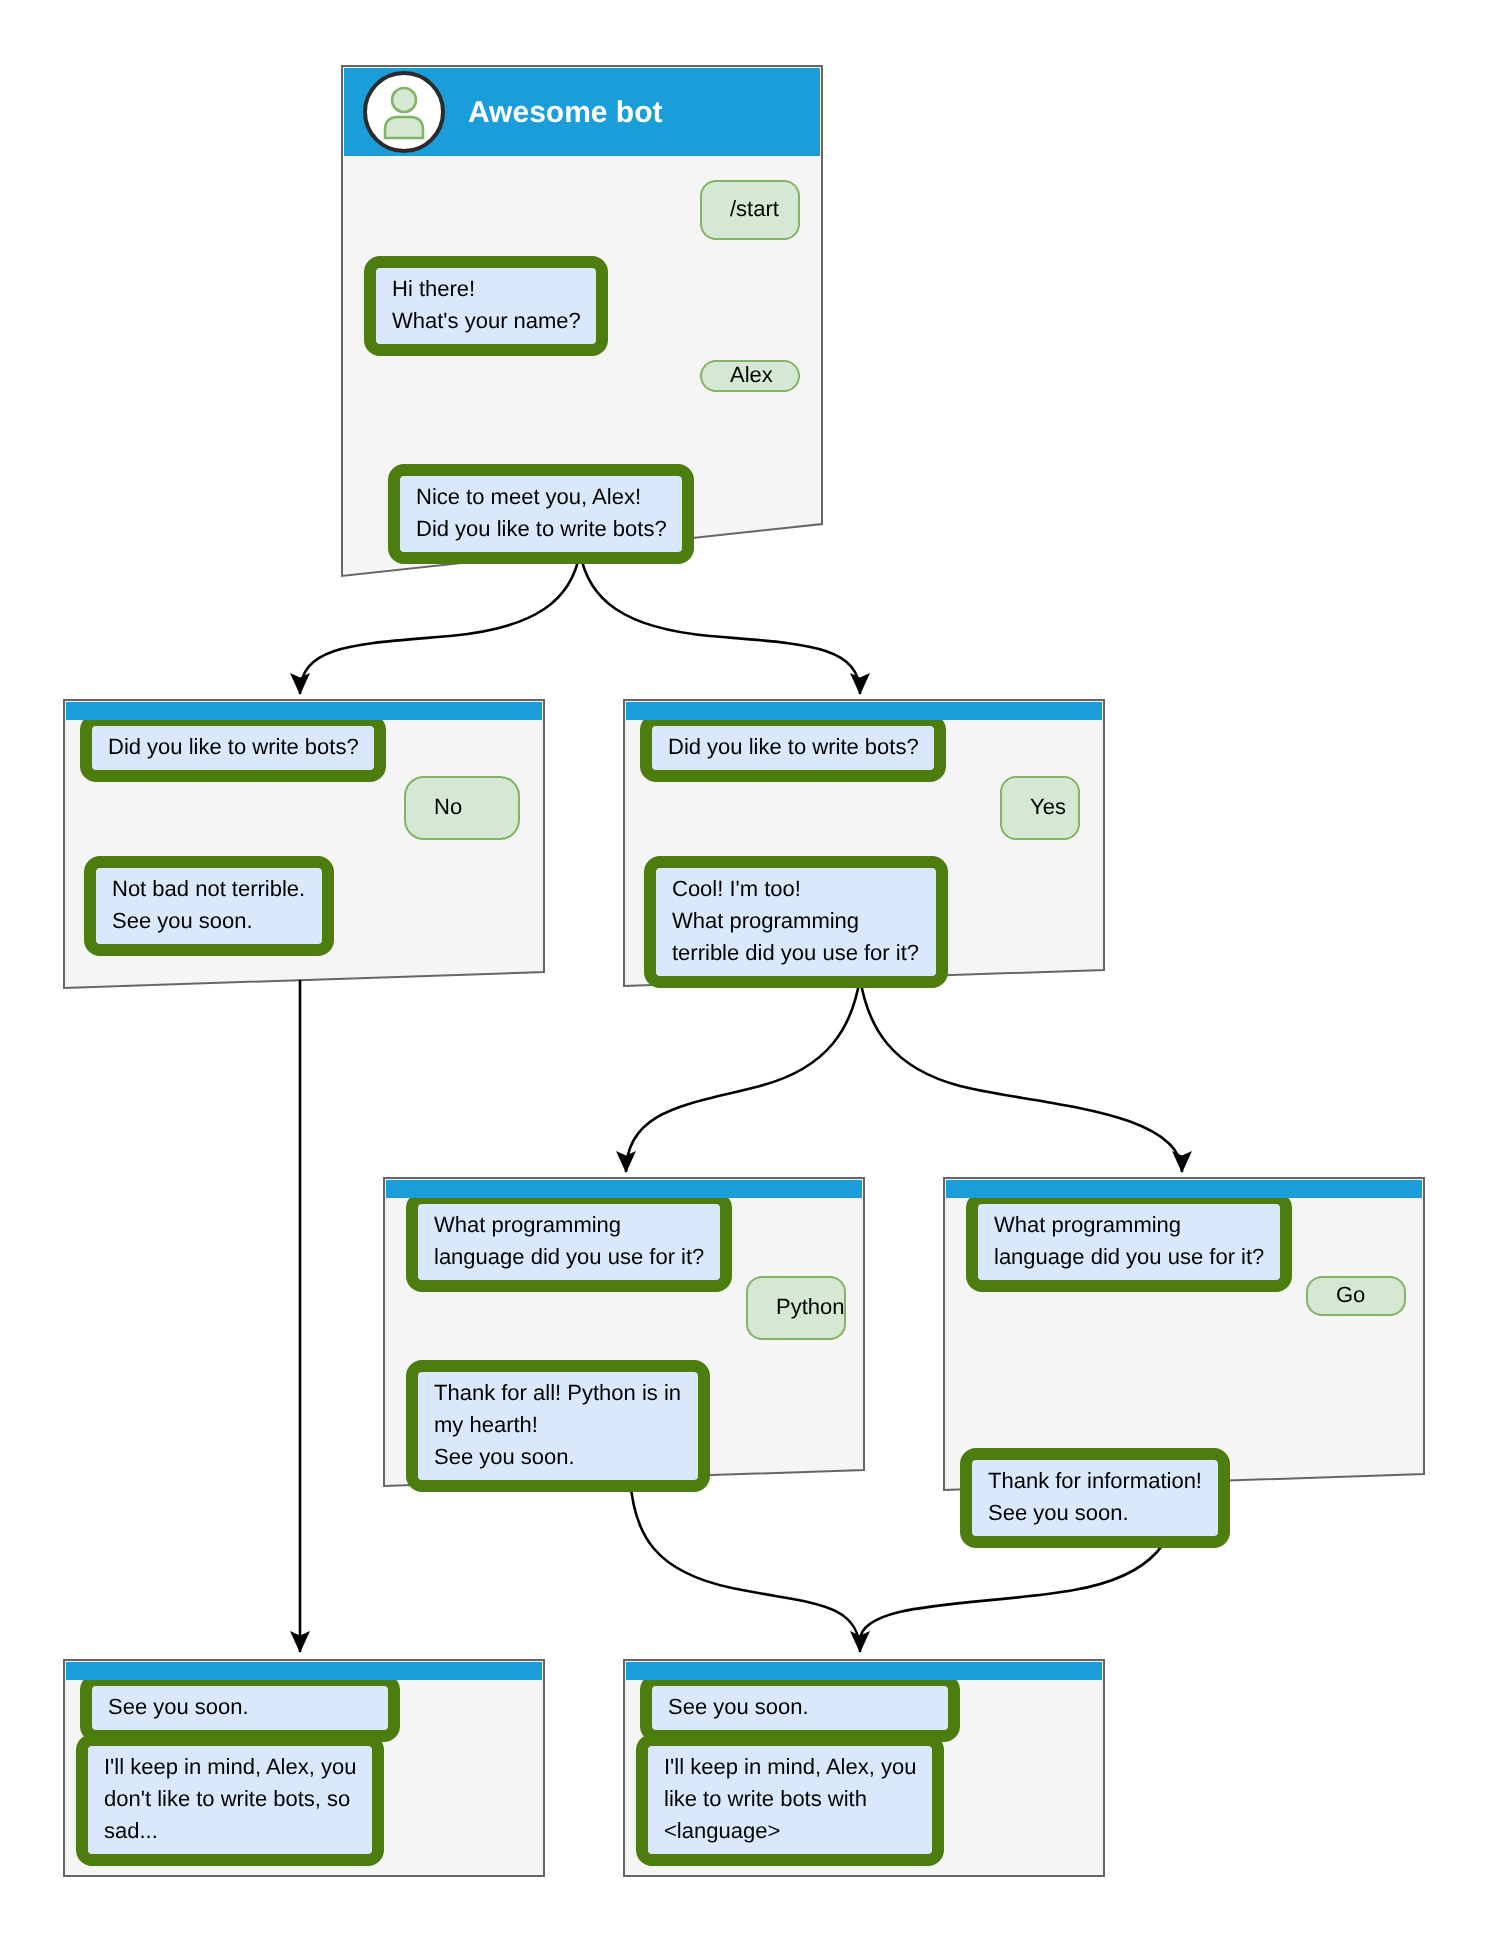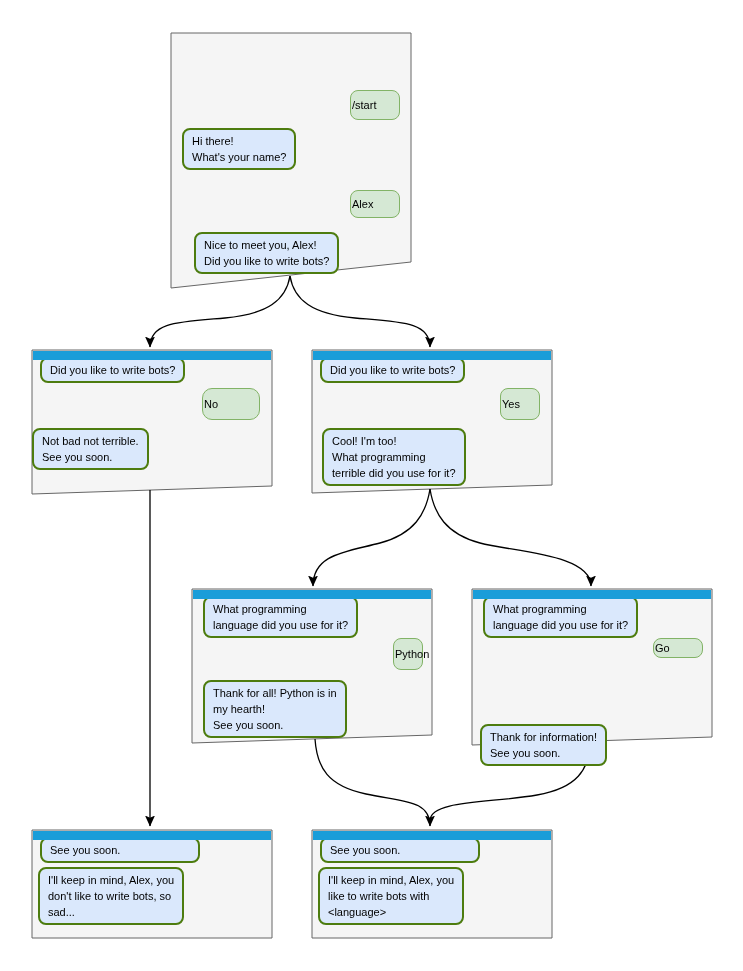--- a/index.html
+++ b/index.html
@@ -19,25 +19,25 @@
   }
   .title {
     color:#ffffff; font-weight:bold; font-size:15px; margin-left:11px;
   }
   .avatar { margin-left:9px; display:block; }
   .bubble {
     position:absolute; z-index:1; box-sizing:border-box;
     font-size:11px; line-height:16px; border-radius:8px; white-space:pre;
   }
   .bubble.bot {
-    background:#dae8fc; border:2px solid #4d7c0f; padding:3px 8px;
+    background:#dae8fc; border:6px solid #4d7c0f; padding:3px 8px;
     width:max-content;
   }
   .bubble.user {
-    background:#d5e8d4; border:1px solid #82b366; padding:0 1px;
+    background:#d5e8d4; border:1px solid #82b366; padding:0 14px;
     display:flex; align-items:center;
   }
 </style>
 </head>
 <body>
 
 <div class="canvas">
 
   <svg class="layer" width="743" height="971" viewBox="0 0 743 971">
     <defs>
@@ -57,50 +57,58 @@
     <path d="M290,276 C286,300 268,314 225,318 C178,322 150,322 150,347" fill="none" stroke="#000" stroke-width="1.3" marker-end="url(#arrow)"></path>
     <path d="M290,276 C294,300 312,314 355,318 C402,322 430,322 430,347" fill="none" stroke="#000" stroke-width="1.3" marker-end="url(#arrow)"></path>
     <path d="M150,490 L150,826" fill="none" stroke="#000" stroke-width="1.3" marker-end="url(#arrow)"></path>
     <path d="M430,489 C426,514 414,534 380,543 C346,552 313,554 313,586" fill="none" stroke="#000" stroke-width="1.3" marker-end="url(#arrow)"></path>
     <path d="M430,489 C434,514 446,534 480,543 C514,552 591,554 591,586" fill="none" stroke="#000" stroke-width="1.3" marker-end="url(#arrow)"></path>
     <path d="M315,739 C317,768 328,786 366,794 C404,802 430,800 430,826" fill="none" stroke="#000" stroke-width="1.3" marker-end="url(#arrow)"></path>
     <path d="M591,741 C589,770 577,788 537,795 C492,803 431,800 430,820" fill="none" stroke="#000" stroke-width="1.3"></path>
   </svg>
 
   <div class="win" style="left:171px; top:33px; width:240px; height:255px;">
+    <div class="header">
+      <svg class="avatar" width="42" height="42" viewBox="0 0 42 42">
+        <circle cx="21" cy="21" r="19.5" fill="#ffffff" stroke="#2b2b2b" stroke-width="2"></circle>
+        <circle cx="21" cy="15" r="6" fill="#d5e8d4" stroke="#82b366" stroke-width="1.3"></circle>
+        <path d="M11.5,34 L11.5,30 Q11.5,23.5 18,23.5 L24,23.5 Q30.5,23.5 30.5,30 L30.5,34 Z" fill="#d5e8d4" stroke="#82b366" stroke-width="1.3"></path>
+      </svg>
+      <span class="title">Awesome bot</span>
+    </div>
     <div class="bubble user" style="right:11px; top:57px; width:50px; height:30px;">/start</div>
     <div class="bubble bot" style="left:11px; top:95px;">Hi there!
 What's your name?</div>
-    <div class="bubble user" style="right:11px; top:157px; width:50px; height:28px;">Alex</div>
+    <div class="bubble user" style="right:11px; top:147px; width:50px; height:16px;">Alex</div>
     <div class="bubble bot" style="left:23px; top:185px;margin-top:14px;">Nice to meet you, Alex!
 Did you like to write bots?</div>
   </div>
 
   <div class="win" style="left:32px; top:350px; width:240px; height:144px;">
     <div class="bar"></div>
     <div class="bubble bot" style="left:8px; top:7px;">Did you like to write bots?</div>
     <div class="bubble user" style="right:12px; top:38px; width:58px; height:32px;border-radius:10px;">No</div>
-    <div class="bubble bot" style="left:0; top:78px;">Not bad not terrible.
+    <div class="bubble bot" style="left:10px; top:78px;">Not bad not terrible.
 See you soon.</div>
   </div>
 
   <div class="win" style="left:312px; top:350px; width:240px; height:143px;">
     <div class="bar"></div>
     <div class="bubble bot" style="left:8px; top:7px;">Did you like to write bots?</div>
     <div class="bubble user" style="right:12px; top:38px; width:40px; height:32px;">Yes</div>
     <div class="bubble bot" style="left:10px; top:78px;">Cool! I'm too!
 What programming
 terrible did you use for it?</div>
   </div>
 
   <div class="win" style="left:192px; top:589px; width:240px; height:154px;">
     <div class="bar"></div>
     <div class="bubble bot" style="left:11px; top:7px;">What programming
 language did you use for it?</div>
-    <div class="bubble user" style="right:9px; top:49px; width:30px; height:32px;">Python</div>
+    <div class="bubble user" style="right:9px; top:49px; width:50px; height:32px;">Python</div>
     <div class="bubble bot" style="left:11px; top:91px;">Thank for all! Python is in
 my hearth!
 See you soon.</div>
   </div>
 
   <div class="win" style="left:472px; top:589px; width:240px; height:156px;">
     <div class="bar"></div>
     <div class="bubble bot" style="left:11px; top:7px;">What programming
 language did you use for it?</div>
     <div class="bubble user" style="right:9px; top:49px; width:50px; height:20px;">Go</div>

